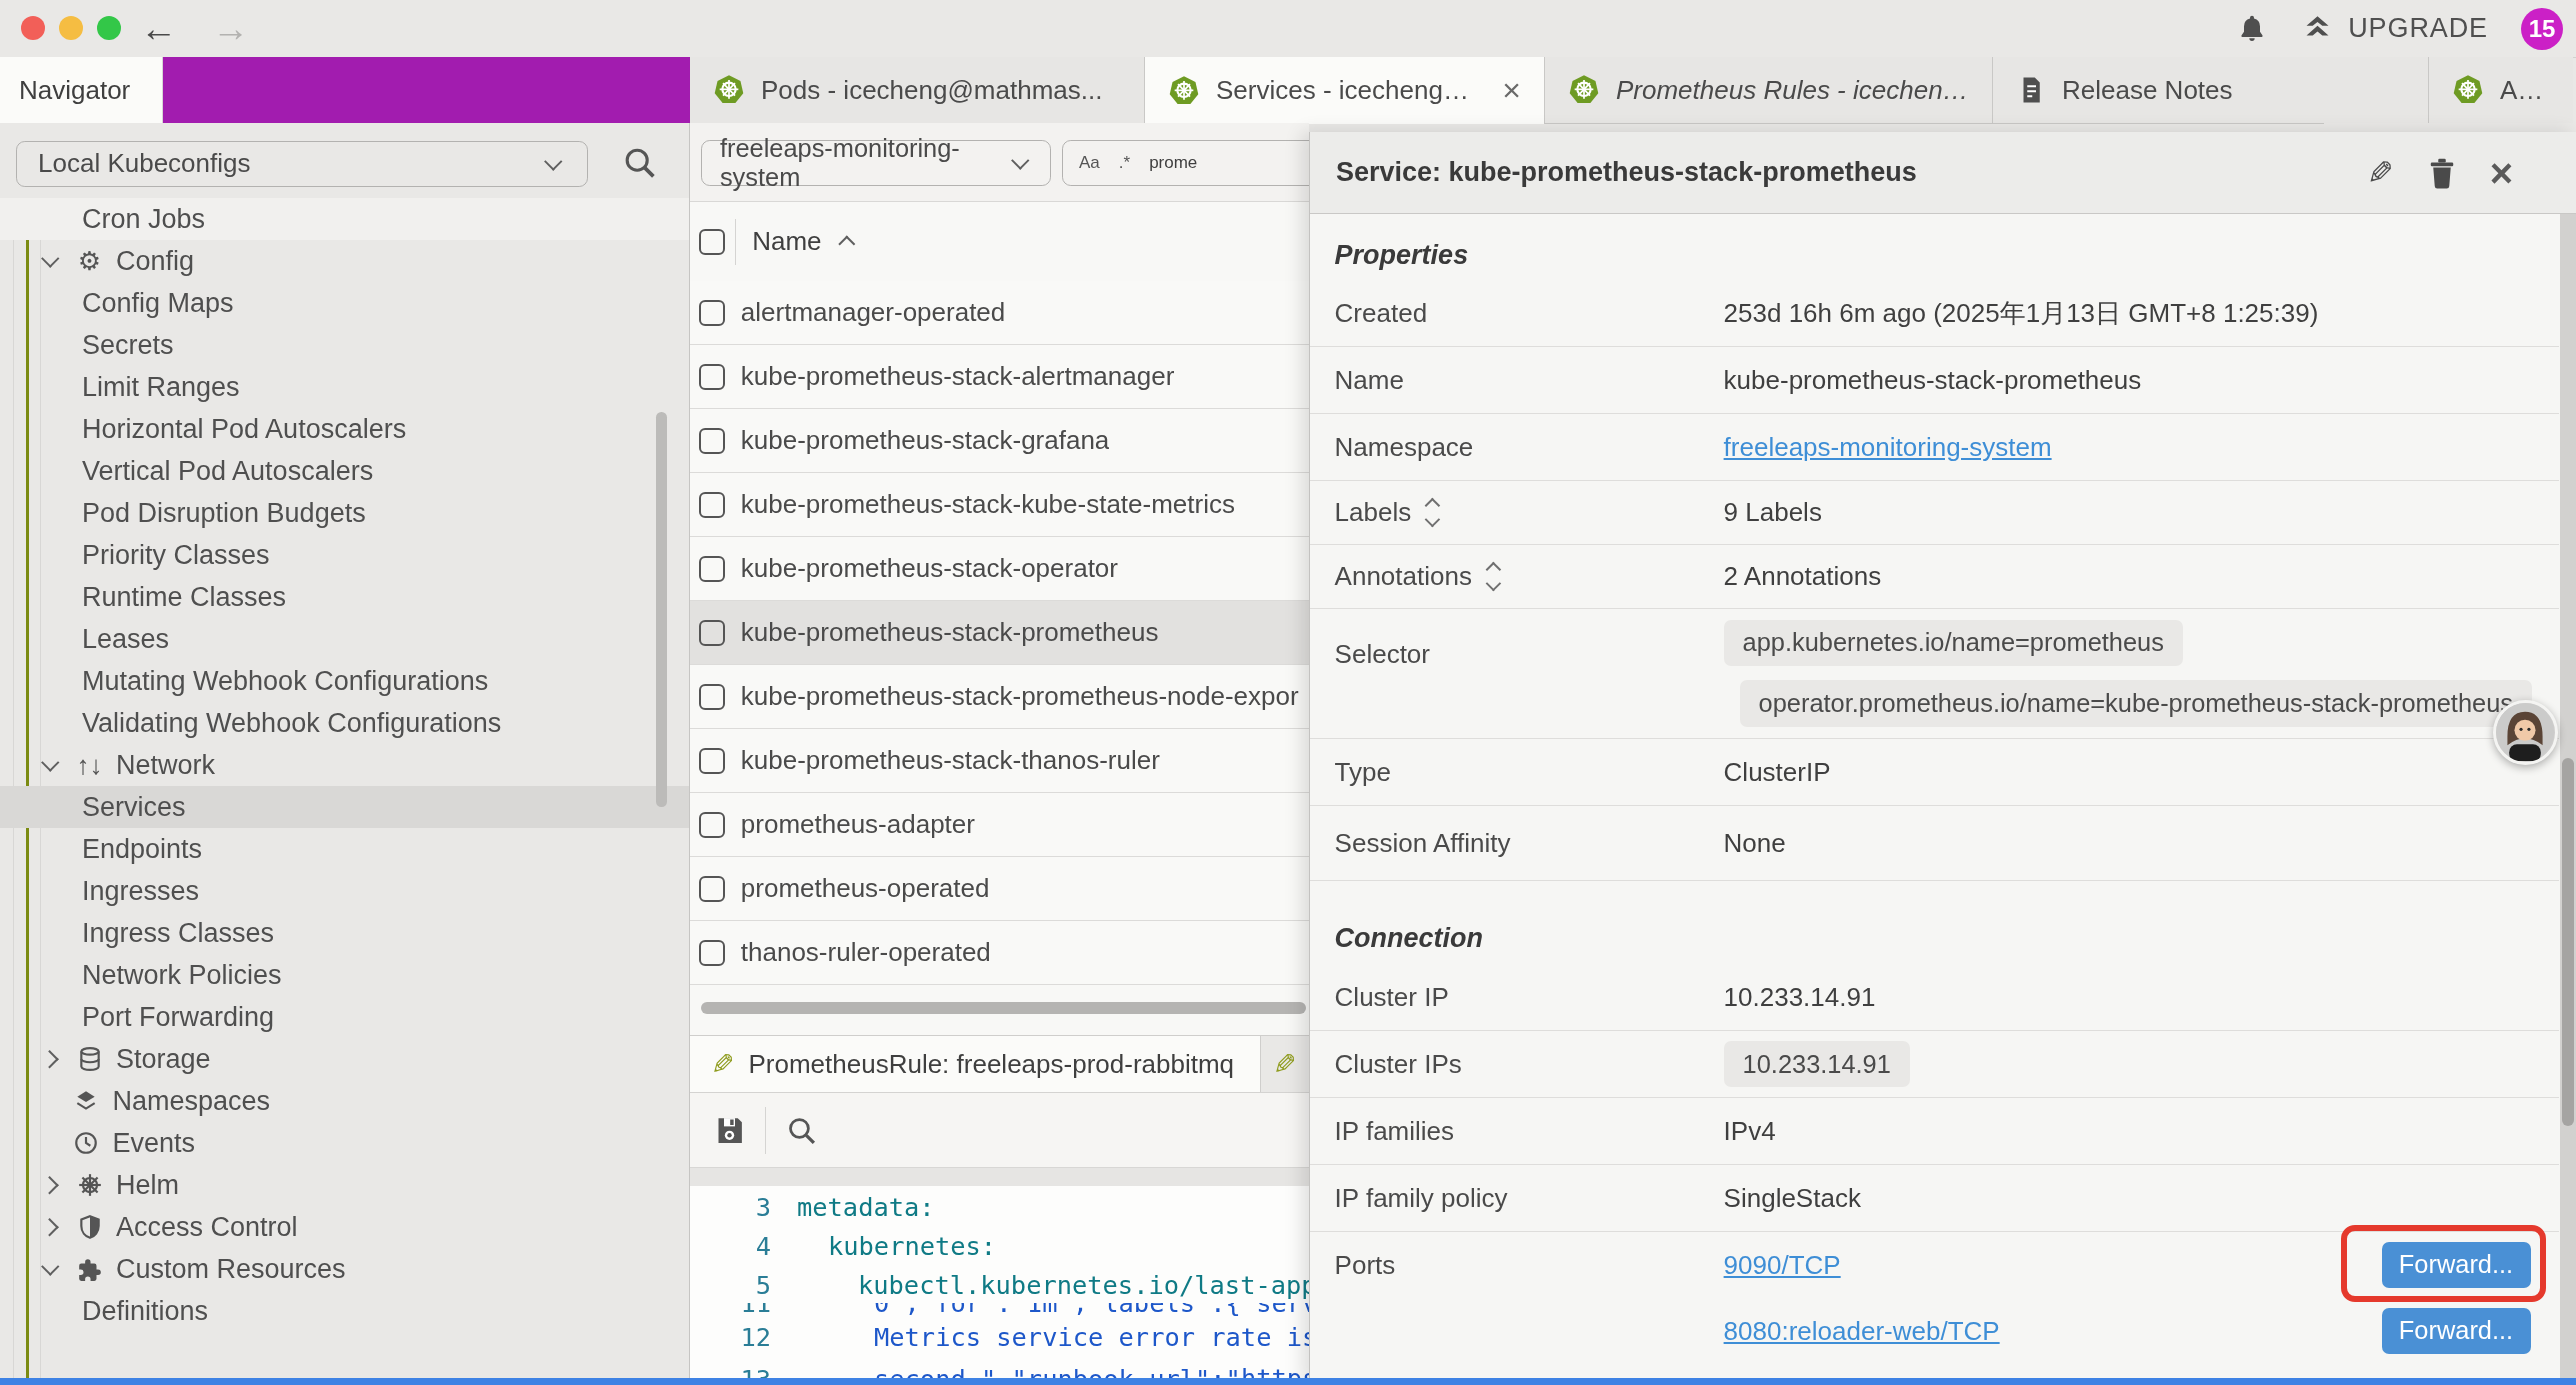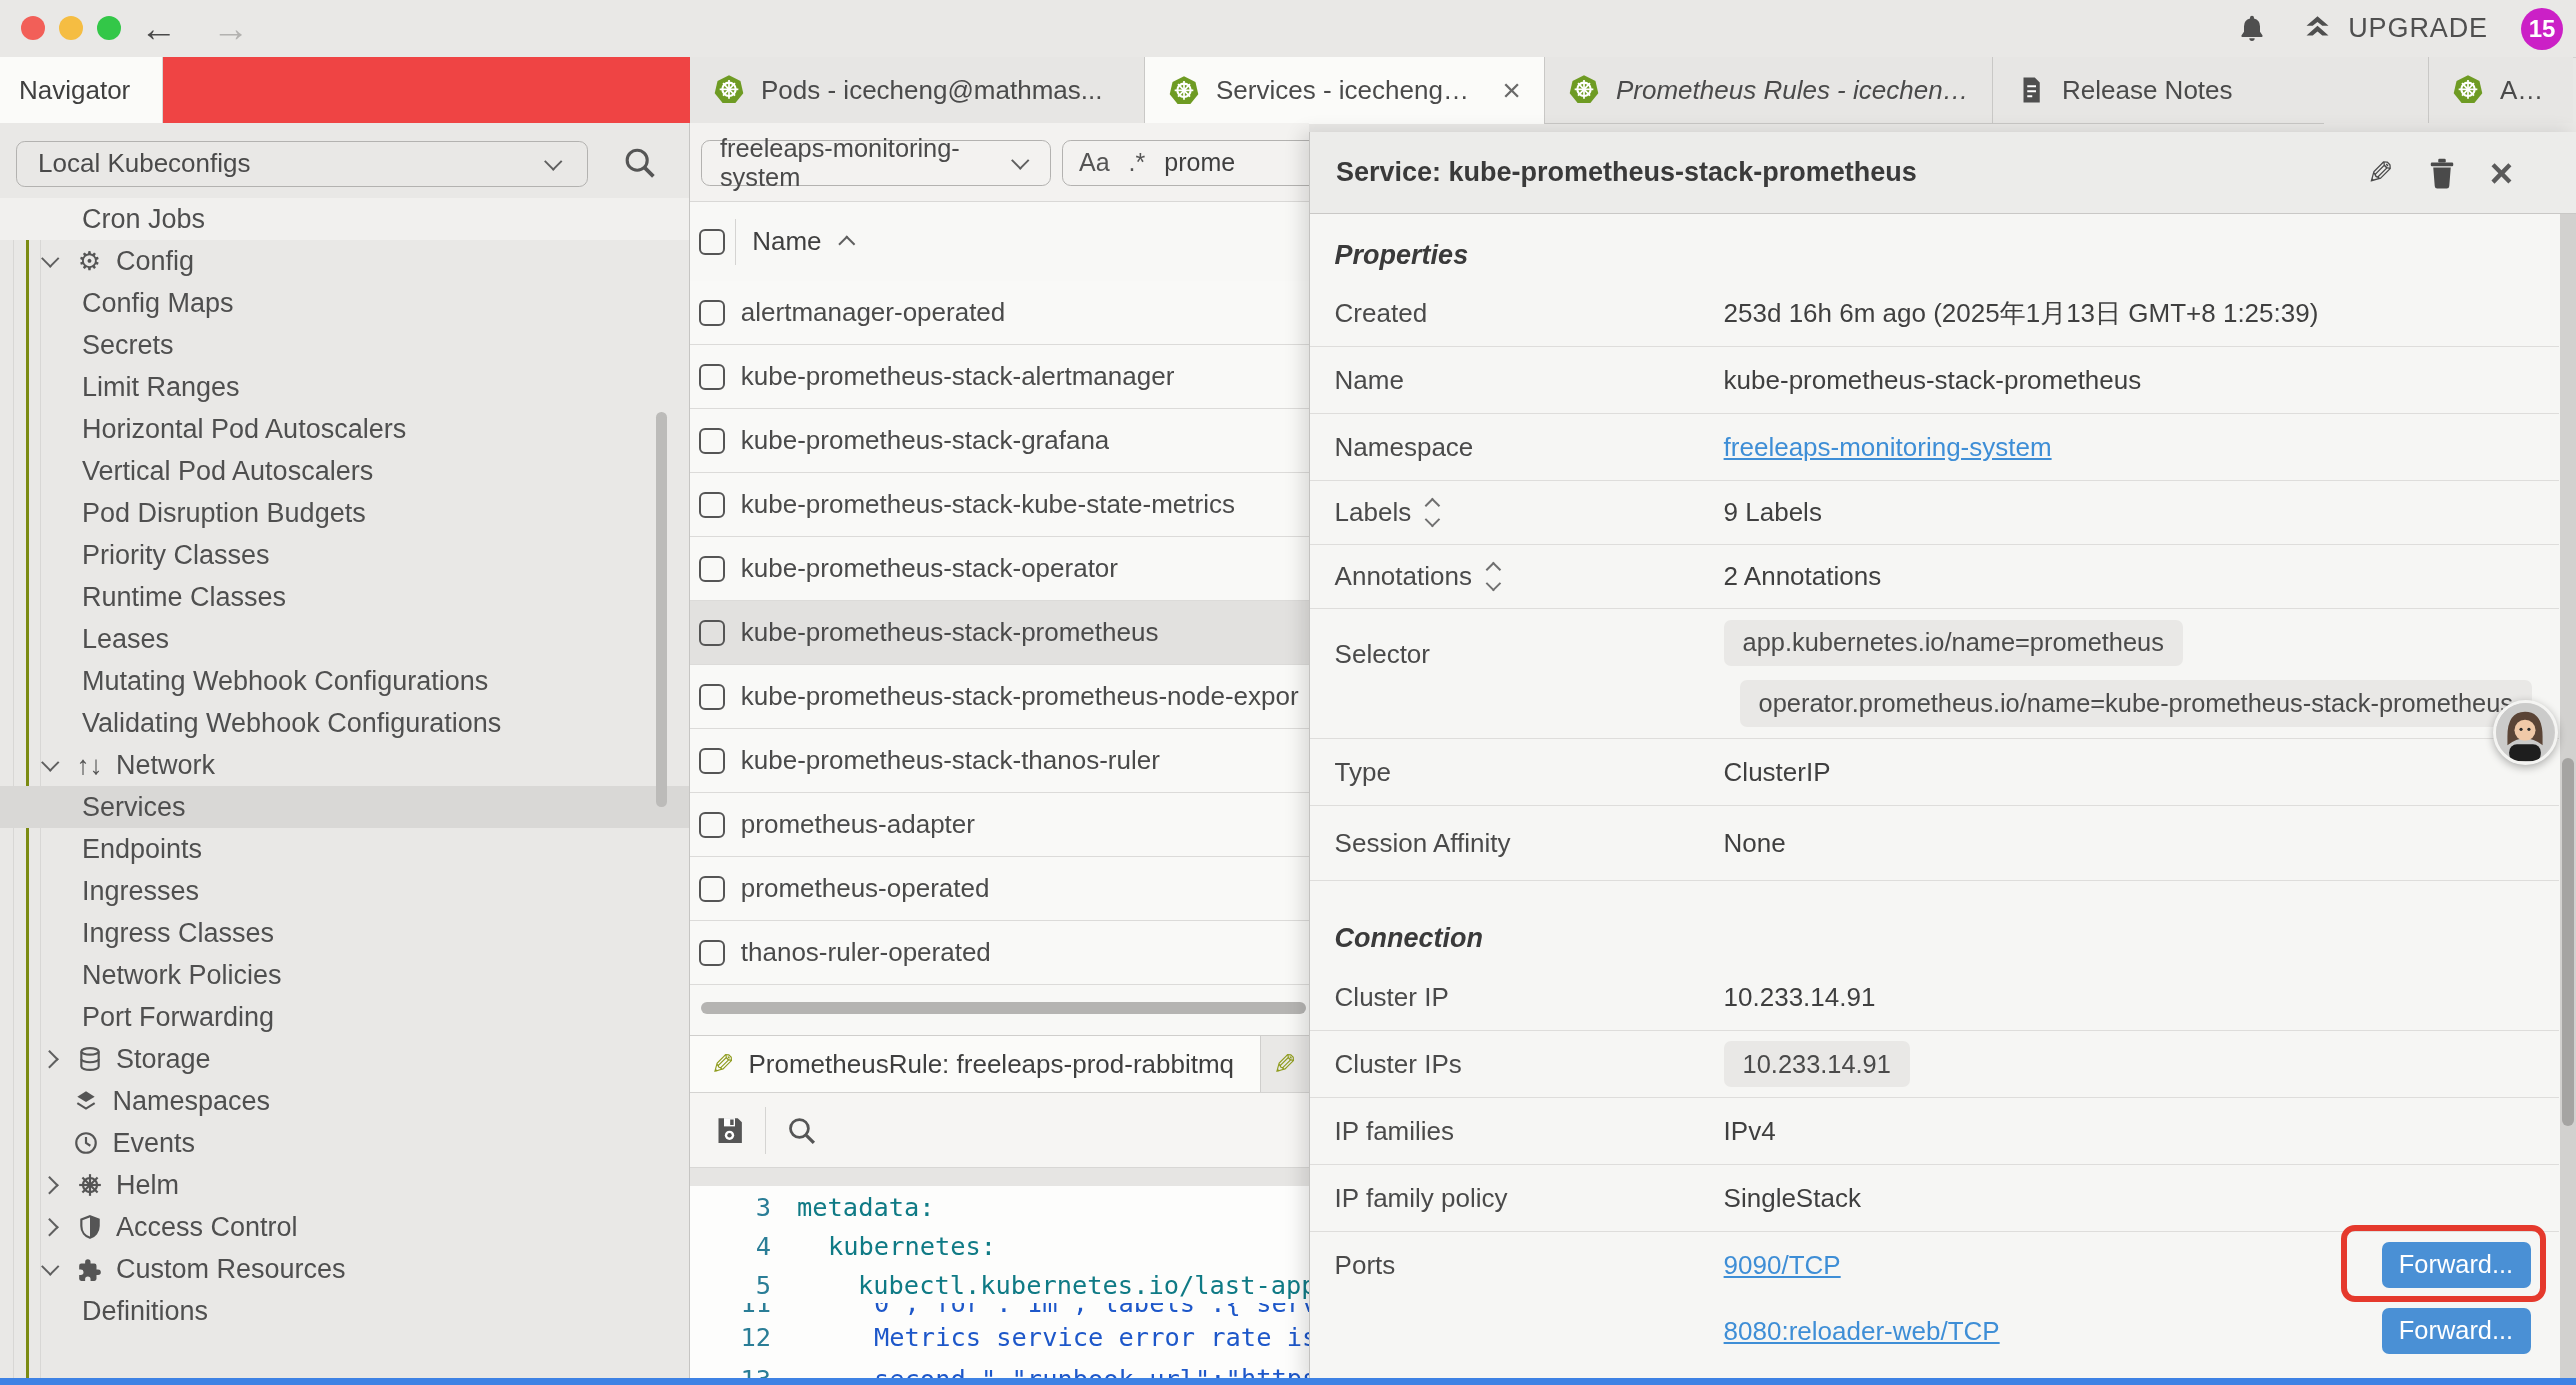--- a/index.html
+++ b/index.html
@@ -10,21 +10,21 @@
   .lights{position:absolute;left:21px;top:16px;display:flex;gap:14px;}
   .light{width:24px;height:24px;border-radius:50%;}
   .light.red{background:#f25f58;}.light.yellow{background:#f5bd42;}.light.green{background:#33c748;}
   .navarrows{position:absolute;left:140px;top:0;height:57px;display:flex;align-items:center;gap:35px;font-size:37px;}
   .arrow-back{color:#4a4a4a;}.arrow-fwd{color:#b3b2b0;}
   .tb-right{position:absolute;right:13px;top:0;height:57px;display:flex;align-items:center;gap:33px;}
   .upgrade{display:flex;align-items:center;gap:14px;font-size:27px;color:#4f4f4f;letter-spacing:0.9px;}
   .badge{width:42px;height:42px;border-radius:50%;display:flex;align-items:center;justify-content:center;
          color:#fff;font-size:24px;font-weight:bold;}
   
-  .tabstrip{position:absolute;left:0;top:57px;width:2324px;height:66px;background:#ef4444;border-bottom:0.9px solid #c8c7c5;}
+  .tabstrip{position:absolute;left:0;top:57px;width:2324px;height:66px;background:#a21caf;border-bottom:0.9px solid #c8c7c5;}
   .navtab{position:absolute;left:0;top:0;width:143px;height:66px;background:#fbfbf9;border-right:0.9px solid #d8d7d5;
           display:flex;align-items:center;padding-left:19px;font-size:26px;color:#3f3f3f;}
   .tabs{position:absolute;left:690px;top:0;height:66px;display:flex;}
   .tab{display:flex;align-items:center;gap:16px;padding:0 23px;background:#e7e6e4;border-right:0.9px solid #c9c8c6;
        font-size:26px;color:#4a4a4a;white-space:nowrap;overflow:hidden;box-sizing:border-box;}
   .tab.active{background:#fbfbf9;height:67px;}
   .tab .lbl{overflow:hidden;text-overflow:ellipsis;}
   .tab.italic .lbl{font-style:italic;}
   .tclose{font-size:32px;color:#6a6a6a;margin-left:8.8px;}
   .w1{width:455px;}.w2{width:400px;}.w3{width:448px;}.w4{width:436px;}.w5{width:144px;border-right:none;}
@@ -52,21 +52,21 @@
   .chev.right::before{transform:rotate(-45deg);top:5.3px;left:2.6px;}
   .gi{width:32px;flex:none;margin-right:10.5px;display:flex;align-items:center;justify-content:center;font-size:26px;color:#555;}
   .sbar{position:absolute;left:656px;top:289px;width:10.5px;height:395px;background:#bcbbb9;border-radius:5.3px;}
   
   .middle{position:absolute;left:690px;top:123px;width:619px;height:1263px;background:#f8f8f6;overflow:hidden;}
   .filterrow{position:absolute;left:0;top:0;width:100%;height:79px;background:#f3f2f0;border-bottom:0.9px solid #d9d8d6;box-sizing:border-box;}
   .nsselect{position:absolute;left:11.4px;top:16.7px;width:350px;height:46px;border:1.8px solid #b3b2b0;border-radius:8.8px;
             display:flex;align-items:center;padding:0 17.5px;font-size:25.4px;color:#4a4a4a;box-sizing:border-box;background:#f3f2f0;}
   .nsselect .chev{margin-left:auto;margin-right:0;}
   .searchbox{position:absolute;left:372px;top:16.7px;width:289px;height:46px;border:1.8px solid #b3b2b0;border-radius:8.8px;
-             display:flex;align-items:center;padding:0 16px;font-size:25px;color:#555;gap:19px;box-sizing:border-box;background:#f3f2f0;}
+             display:flex;align-items:center;padding:0 16px;font-size:17px;color:#555;gap:19px;box-sizing:border-box;background:#f3f2f0;}
   .sval{color:#3f3f3f;}
   .thead{position:absolute;left:0;top:79px;width:100%;height:79px;border-bottom:0.9px solid #cfcecc;display:flex;align-items:center;}
   .cb{width:26px;height:26px;border:2.6px solid #555;border-radius:6.1px;flex:none;box-sizing:border-box;}
   .thead .cb{margin-left:8.8px;}
   .hdiv{width:0.9px;height:46px;background:#d5d4d2;margin-left:10.5px;}
   .hname{margin-left:16px;font-size:26px;color:#3f3f3f;}
   .caretup{width:17.5px;height:14px;position:relative;margin-left:17.5px;}
   .caretup::before{content:"";position:absolute;left:1.8px;top:3.5px;width:9.6px;height:9.6px;
                    border-left:2.6px solid #5f5f5f;border-top:2.6px solid #5f5f5f;transform:rotate(45deg);}
   .rows{position:absolute;left:0;top:158px;width:100%;}

